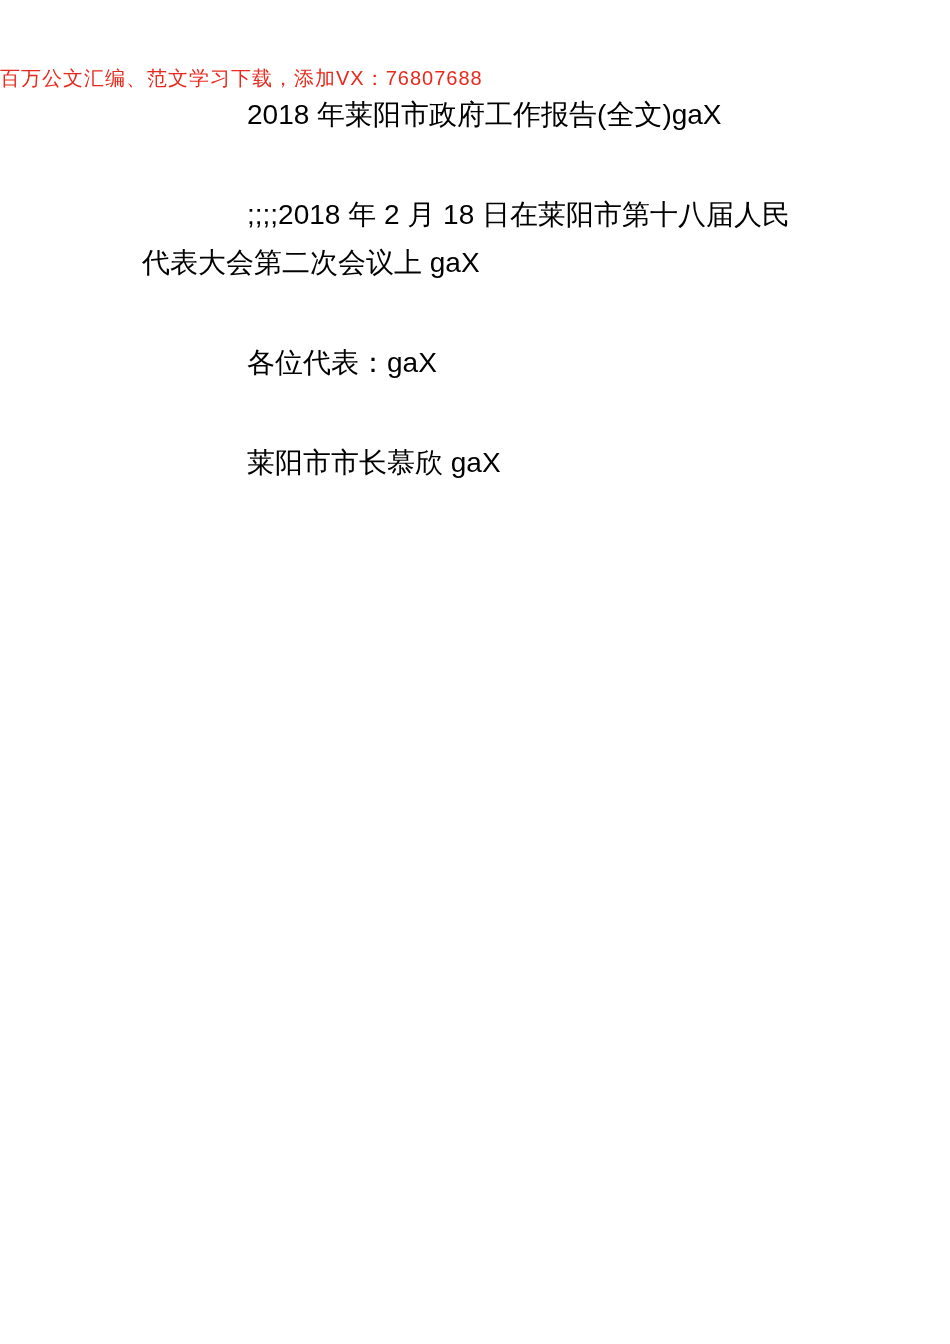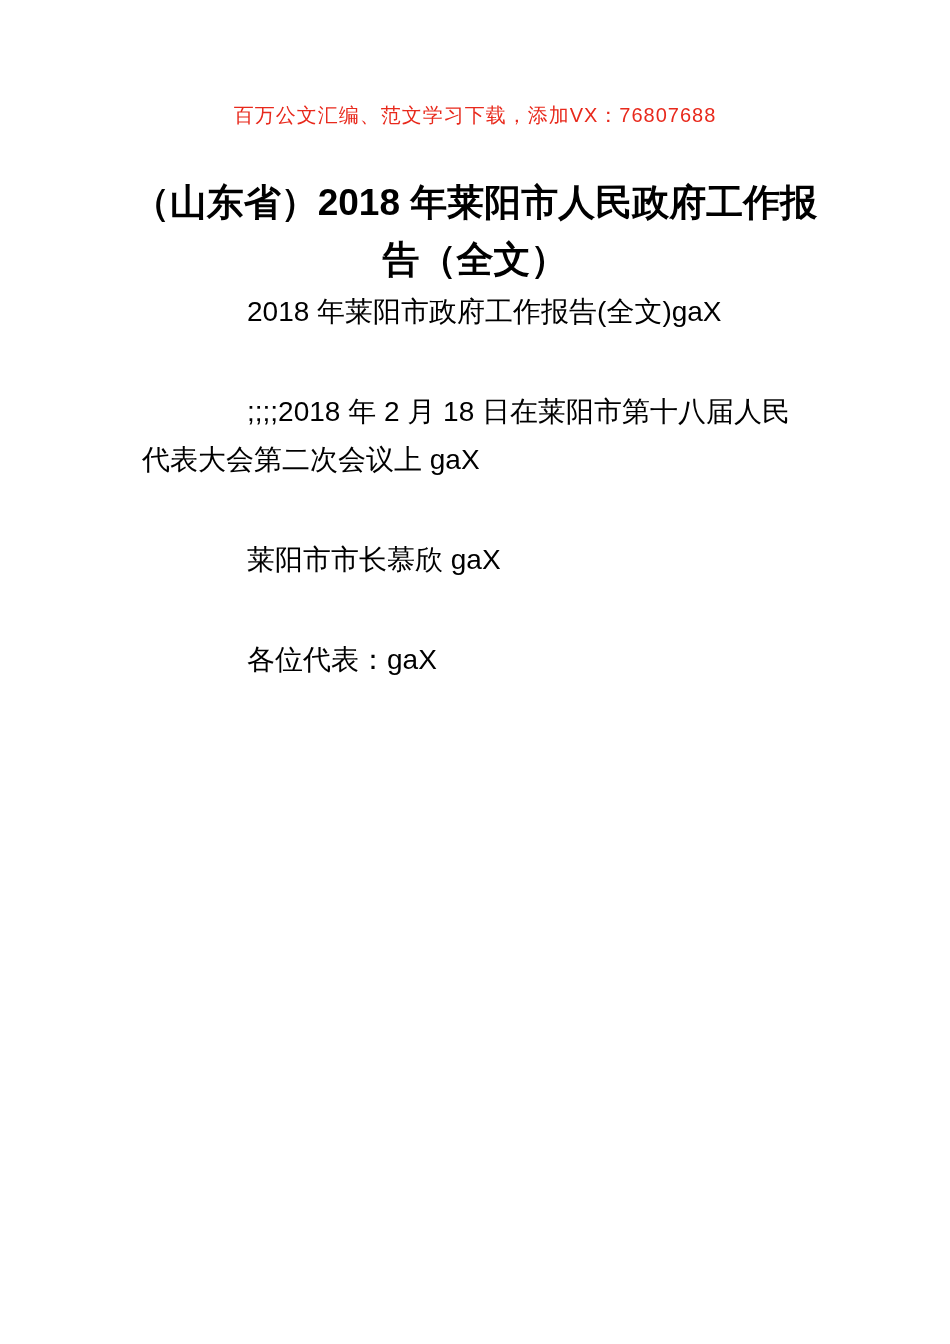--- a/index.html
+++ b/index.html
@@ -12,26 +12,24 @@
     width: 950px;
     height: 1344px;
     margin: 0 auto;
     background: #ffffff;
     overflow: hidden;
     font-family: "Liberation Sans", "DejaVu Sans", sans-serif;
     color: #000000;
   }
   .promo {
     padding-top: 65px;
-    text-align: center;
     font-size: 20px;
     line-height: 26px;
     color: #e8291c;
     letter-spacing: 1px;
-    margin-top: 37px;
   }
   .doc-title {
     margin: 46px 0 0 0;
     font-size: 37px;
     line-height: 57px;
     font-weight: 800;
     text-align: center;
     color: #000000;
   }
   .doc-title .title-line {
@@ -50,25 +48,21 @@
     word-wrap: break-word;
   }
 </style>
 </head>
 <body>
 
 <div class="page">
 
   <div class="promo">百万公文汇编、范文学习下载，添加VX：76807688</div>
 
-  <h1 class="doc-title">
-    <span class="title-line">（山东省）2018 年莱阳市人民政府工作报</span>
-    <span class="title-line">告（全文）</span>
-  </h1>
 
   <div class="content">
     <p class="para">2018 年莱阳市政府工作报告(全文)gaX</p>
     <p class="para">;;;;2018 年 2 月 18 日在莱阳市第十八届人民代表大会第二次会议上 gaX</p>
+    <p class="para">各位代表：gaX</p>
     <p class="para">莱阳市市长慕欣 gaX</p>
-    <p class="para">各位代表：gaX</p>
   </div>
 
 </div>
 
 </body></html>

